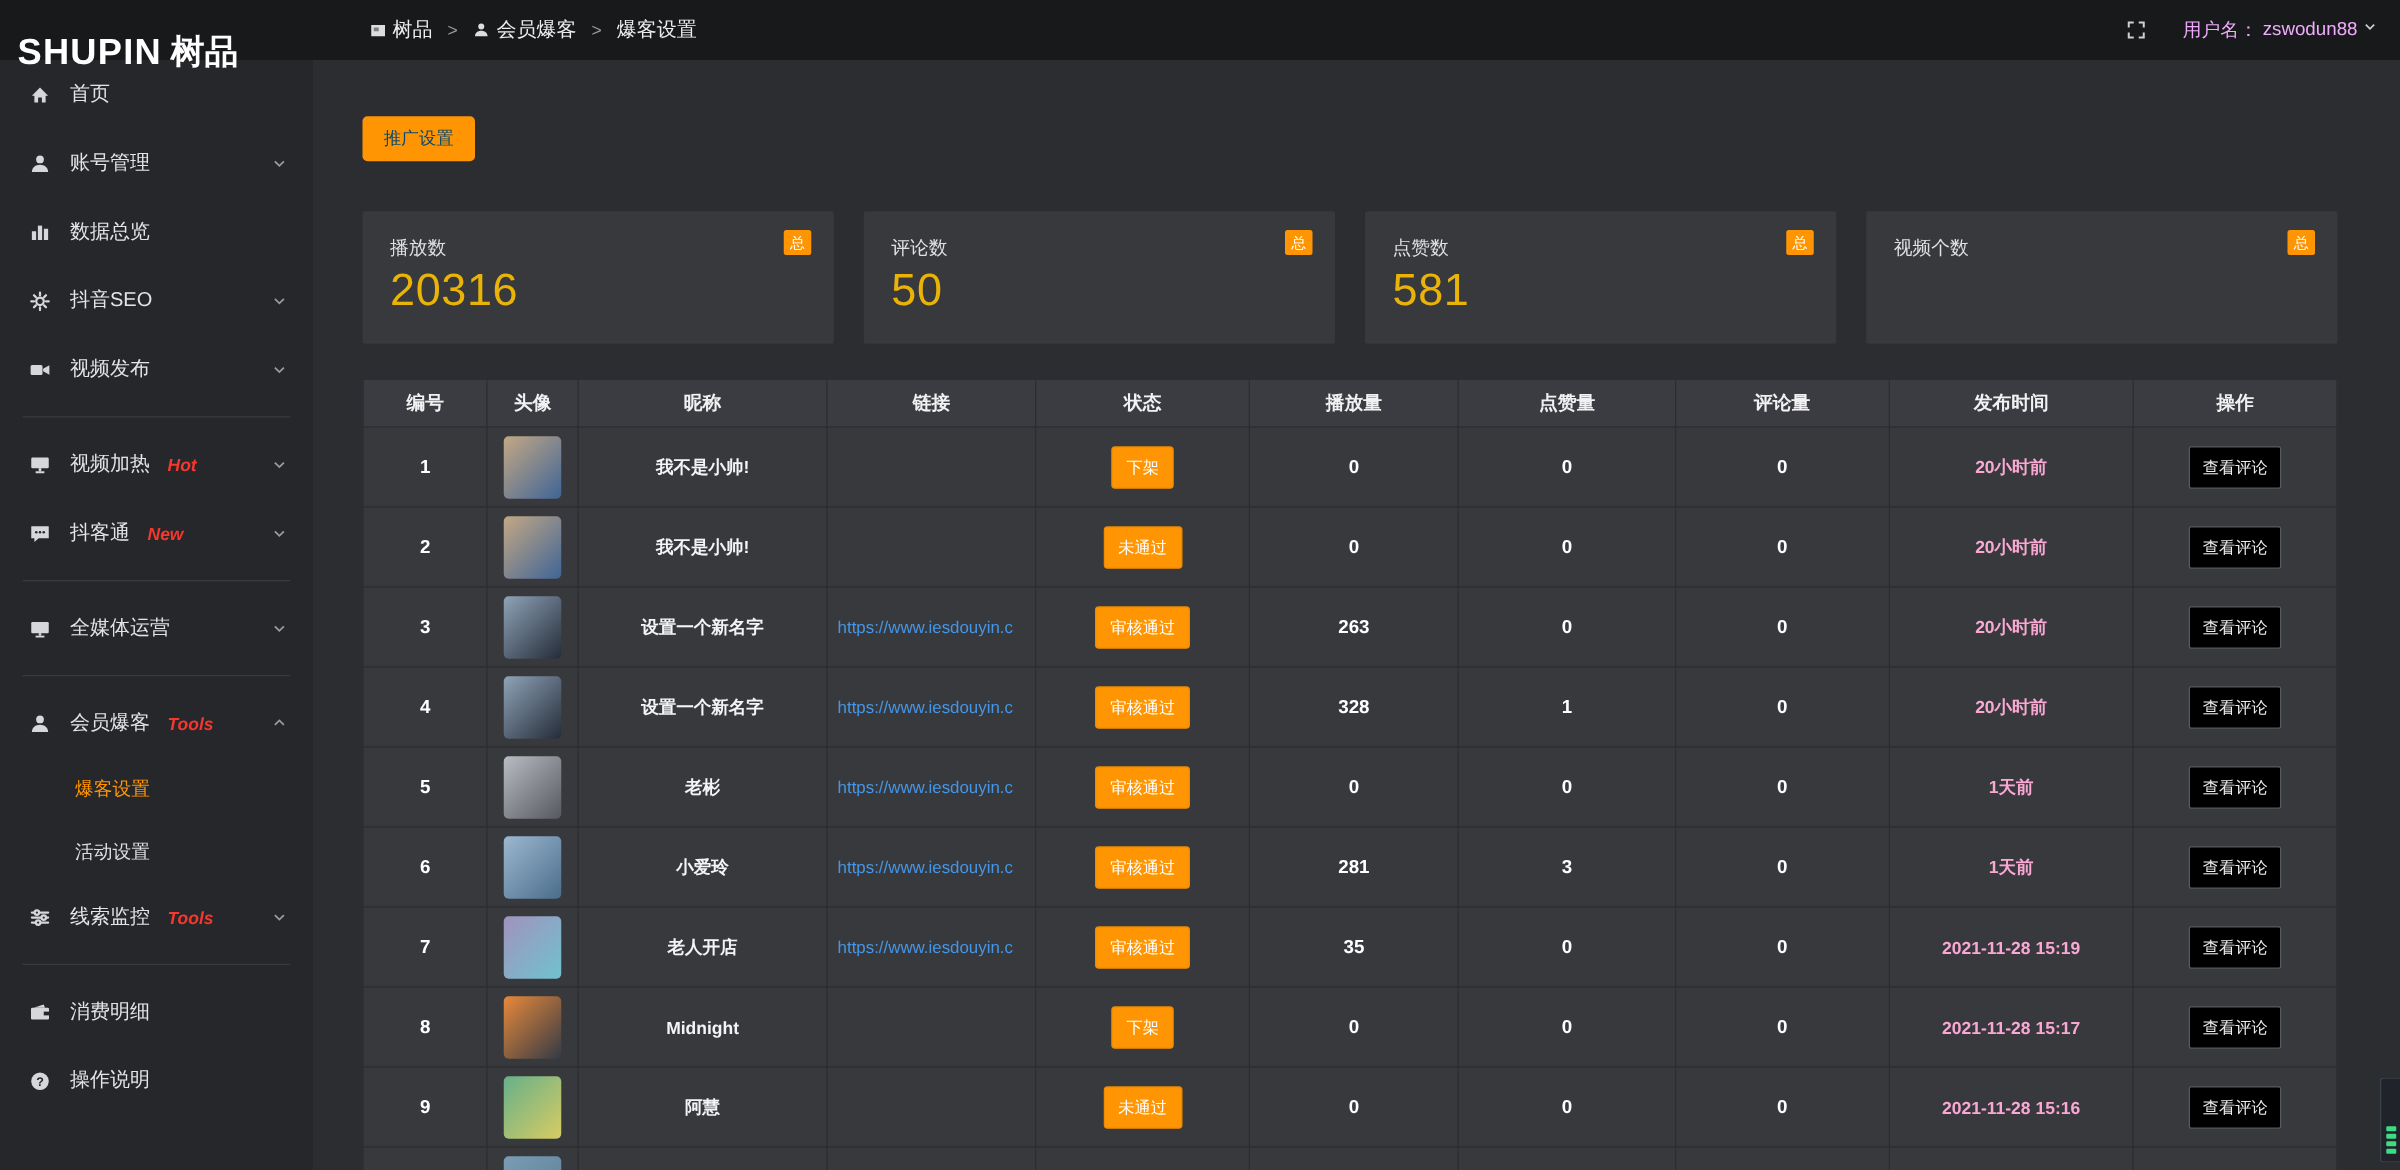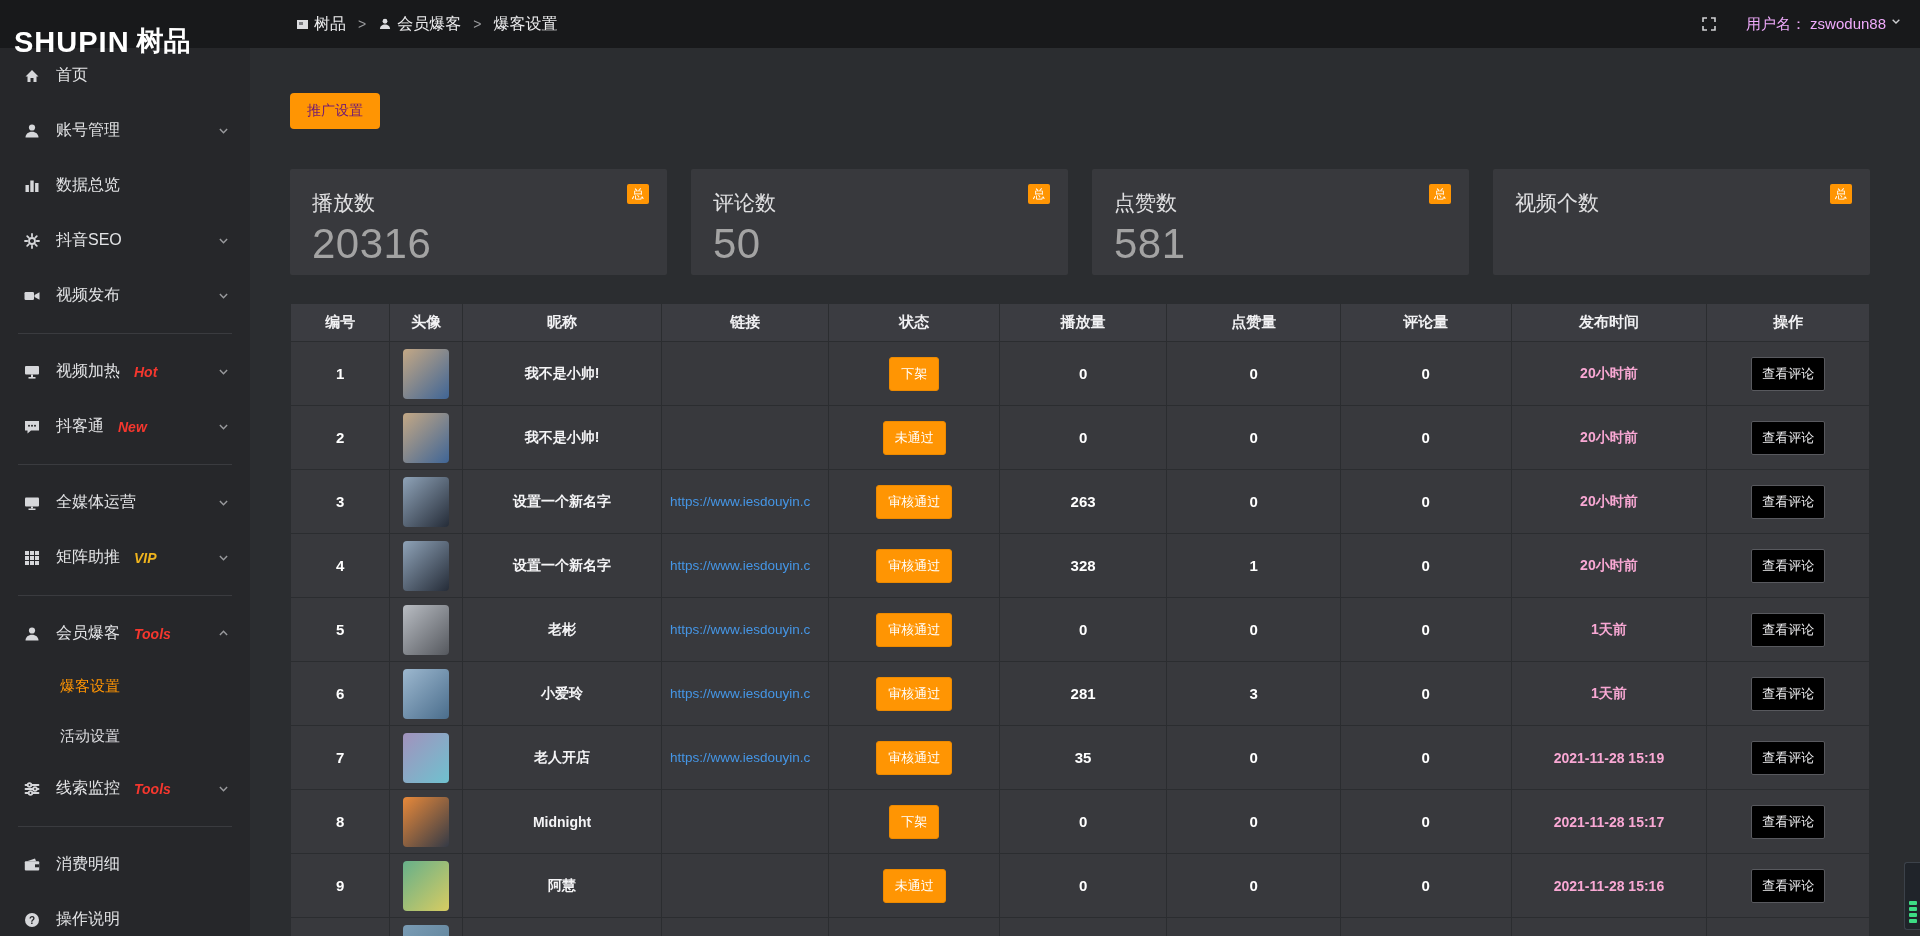--- a/index.html
+++ b/index.html
@@ -31,26 +31,26 @@
   .s-badge.gold { color:#efb41d; }
   .chev { margin-left:auto; display:flex; opacity:.85; }
   .chev.up svg { transform:rotate(180deg); }
   .s-sub { height:50px; display:flex; align-items:center; padding-left:60px; font-size:15px; color:#dddde0; cursor:pointer; }
   .s-sub.active { color:#ff9503; }
   .s-div { height:1px; background:#3a3b3f; margin:10px 18px; }
 
   
   .main { position:fixed; top:48px; left:250px; right:0; bottom:0; background:#2b2d30;
     overflow:hidden; padding:0 50px 0 40px; }
-  .promo-btn { margin-top:45px; display:inline-block; background:#ff9503; color:#701a75;
+  .promo-btn { margin-top:45px; display:inline-block; background:#ff9503; color:#0c4a6e;
     font-size:14px; padding:9px 17px; border:none; border-radius:4px; cursor:pointer; }
   .cards { display:flex; gap:24px; margin-top:40px; }
   .card { flex:1; background:#38393d; height:106px; padding:20px 22px; position:relative; border-radius:2px; }
-  .card-label { font-size:21px; color:#e0e0e2;font-family:Liberation Serif, serif; }
-  .card-value { font-size:42px; color:#a3a3a3; margin-top:3px; letter-spacing:.5px; }
+  .card-label { font-size:15px; color:#e0e0e2;font-family:Liberation Serif, serif; }
+  .card-value { font-size:36px; color:#eab308; margin-top:3px; letter-spacing:.5px; }
   .card-badge { position:absolute; top:15px; right:18px; background:#ff9503; color:#fff;
     font-size:12px; line-height:1; padding:4px 5px; border-radius:2px; }
 
   .tbl-wrap { margin-top:28px; }
   table { width:100%; border-collapse:collapse; table-layout:fixed; background:#38393d; }
   th { height:38px; font-size:15px; color:#f1f1f3; font-weight:bold; background:#3b3c41;
     border:1px solid #2b2d30; }
   td { height:64px; text-align:center; font-size:14px; color:#efeff1; border:1px solid #2b2d30; overflow:hidden; }
   .num-cell { font-weight:bold; font-size:15px; color:#fff; }
   .time-cell { font-weight:bold; color:#f9a8d4; }
@@ -237,42 +237,20 @@
         </svg>
       </span>
     <span>全媒体运营</span>
     <span class="chev">
       <svg width="13" height="13" viewBox="0 0 18 18" fill="none" stroke="#aeafb2" stroke-width="2">
           <path d="M4 7l5 5 5-5"></path>
         </svg>
       </span>
   </div>
 
-  <div class="s-item">
-    <span class="s-ico">
-      <svg width="18" height="18" viewBox="0 0 18 18" fill="#d6d7da">
-        <rect x="2" y="2" width="4" height="4"></rect>
-          <rect x="7" y="2" width="4" height="4"></rect>
-          <rect x="12" y="2" width="4" height="4"></rect>
-        <rect x="2" y="7" width="4" height="4"></rect>
-          <rect x="7" y="7" width="4" height="4"></rect>
-          <rect x="12" y="7" width="4" height="4"></rect>
-        <rect x="2" y="12" width="4" height="4"></rect>
-          <rect x="7" y="12" width="4" height="4"></rect>
-          <rect x="12" y="12" width="4" height="4"></rect>
-        </svg>
-      </span>
-    <span>矩阵助推</span>
-    <span class="s-badge gold">VIP</span>
-    <span class="chev">
-      <svg width="13" height="13" viewBox="0 0 18 18" fill="none" stroke="#aeafb2" stroke-width="2">
-          <path d="M4 7l5 5 5-5"></path>
-        </svg>
-      </span>
-  </div>
 
   <div class="s-div"></div>
 
   <div class="s-item">
     <span class="s-ico">
       <svg width="18" height="18" viewBox="0 0 18 18">
           <circle cx="9" cy="5.5" r="3.1" fill="#d6d7da"></circle>
           <path d="M2.5 15.5c0-3.6 2.9-5.8 6.5-5.8s6.5 2.2 6.5 5.8z" fill="#d6d7da"></path>
         </svg>
       </span>

